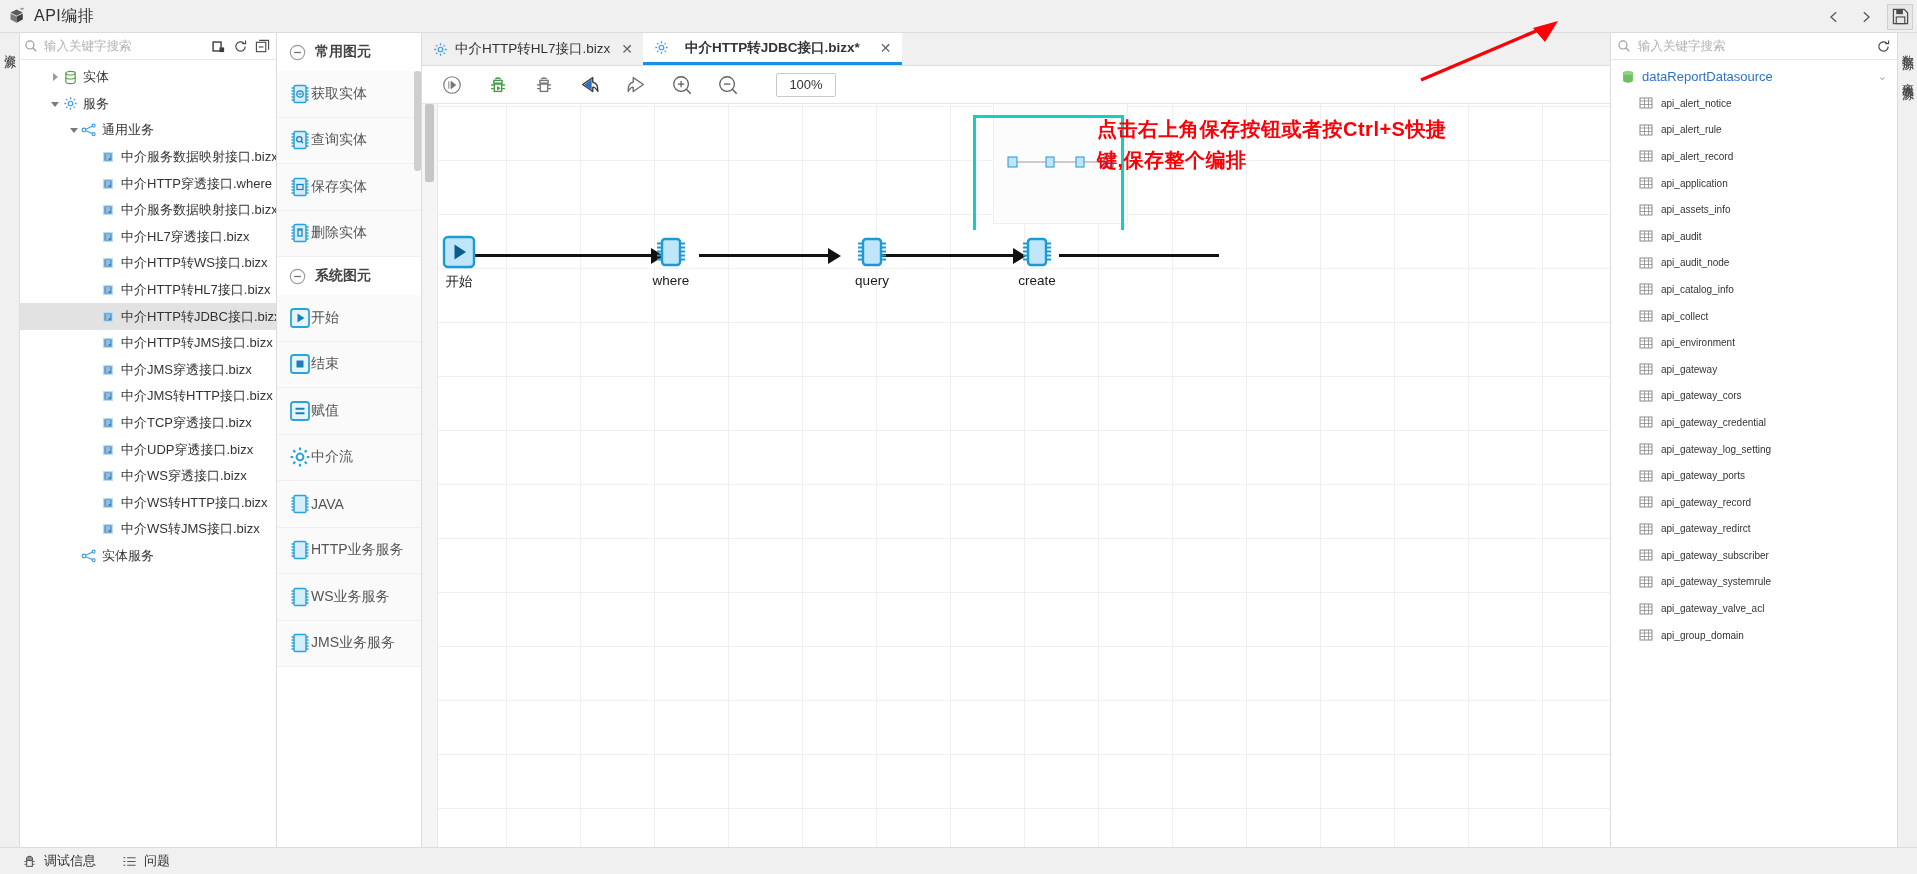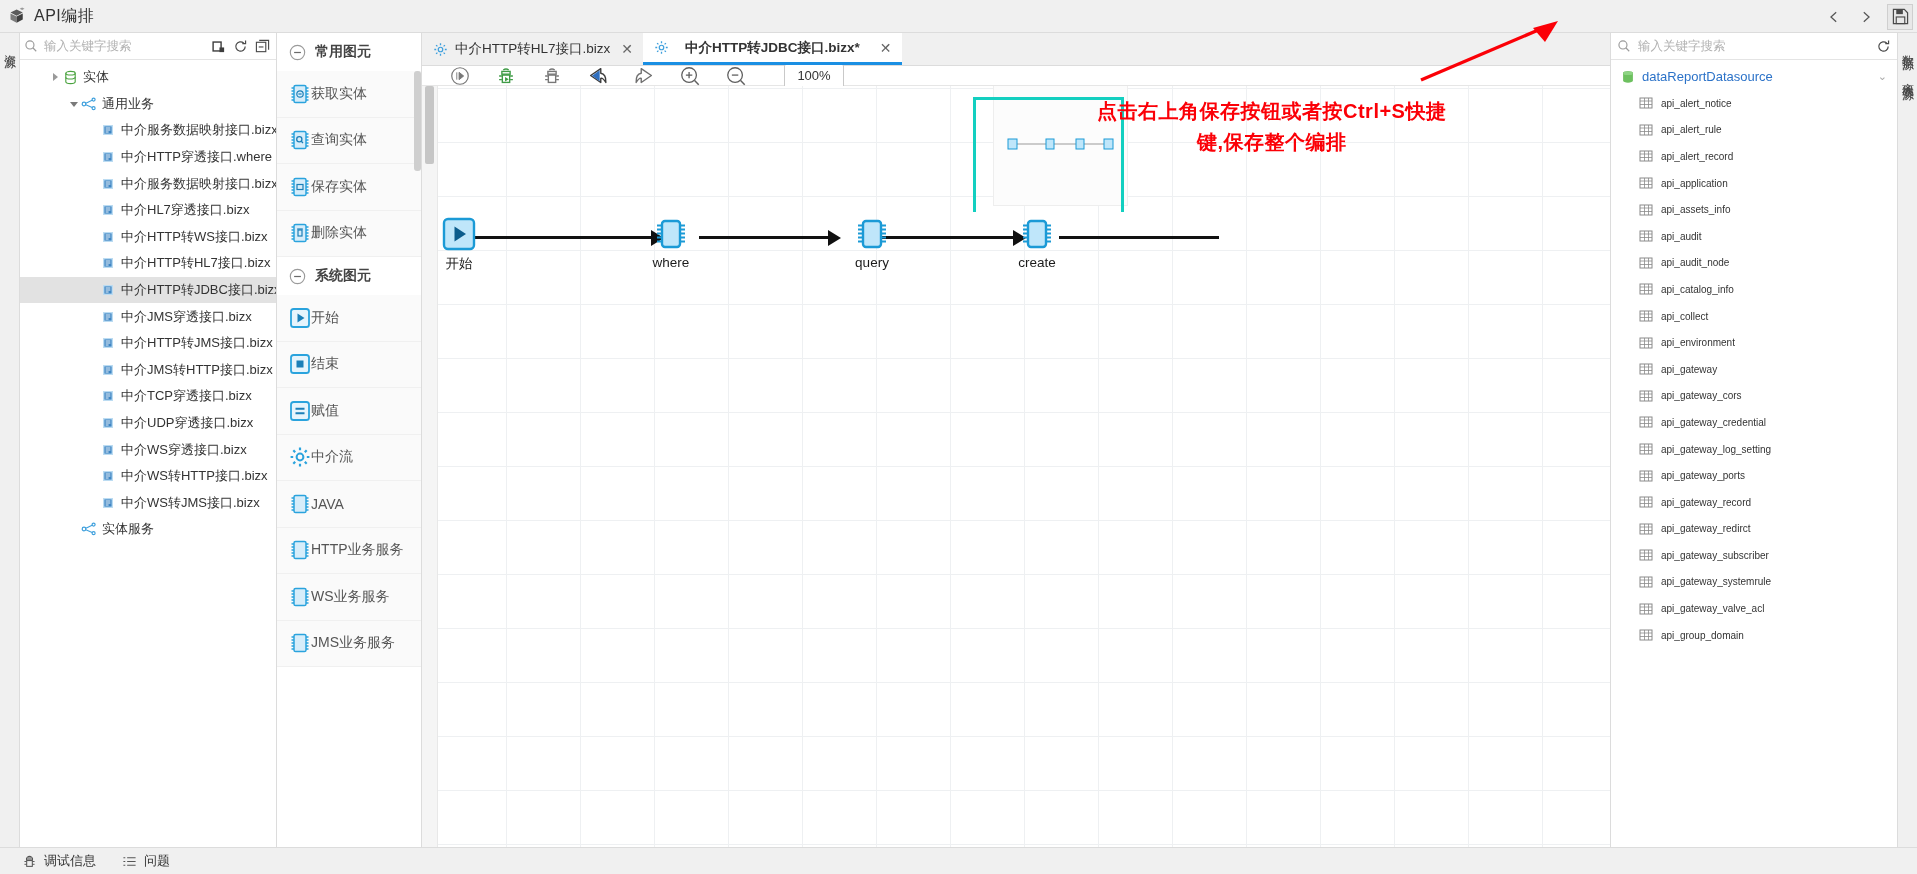--- a/index.html
+++ b/index.html
@@ -79,22 +79,22 @@
   .tabbar { height:33px; background:#f0f0f0; display:flex; align-items:flex-end; border-bottom:1px solid #dcdcdc; flex:none; }
   .etab {
     height:32px; display:flex; align-items:center; gap:7px; padding:0 10px 0 11px;
     font-size:13.5px; color:#333; background:#f0f0f0; cursor:pointer; position:relative;
   }
   .etab.active { background:#fff; font-weight:bold; border-bottom:3px solid #1a8fe3;gap:16px; }
   .etab .gear { width:15px; height:15px; flex:none; }
   .etab .x { font-size:14px; color:#666; margin-left:4px; cursor:pointer; }
 
   .canvas-toolbar {
-    height:20px; background:#fff; border-bottom:1px solid #e6e6e6;
-    display:flex; align-items:center; gap:22px; padding-left:26px; flex:none;
+    height:38px; background:#fff; border-bottom:1px solid #e6e6e6;
+    display:flex; align-items:center; gap:22px; padding-left:18px; flex:none;
   }
   .ct-btn { width:24px; height:24px; display:flex; align-items:center; justify-content:center; cursor:pointer; }
   .zoom-box {
     width:60px; height:24px; border:1px solid #c9c9c9; border-radius:2px; background:#fff;
     display:flex; align-items:center; justify-content:center; font-size:13px; color:#333;
     margin-left:14px; cursor:pointer;
   }
 
   .canvas-wrap { flex:1; position:relative; overflow:hidden; background:#fff; display:flex; }
   .canvas-gutter { width:16px; background:#f5f5f5; border-right:1px solid #e8e8e8; flex:none; position:relative; }
@@ -244,20 +244,37 @@
             <span class="ticon">
               <svg width="15" height="15" viewBox="0 0 16 16">
                 <ellipse cx="8" cy="3.4" rx="5" ry="1.9" fill="none" stroke="#4aa33f" stroke-width="1.2"></ellipse>
                 <path d="M3 3.4 v9.2 c0 1 2.2 1.9 5 1.9 s5-.9 5-1.9 V3.4" fill="none" stroke="#4aa33f" stroke-width="1.2"></path>
                 <path d="M3 7.8 c0 1 2.2 1.9 5 1.9 s5-.9 5-1.9" fill="none" stroke="#4aa33f" stroke-width="1.1"></path>
               </svg>
             </span>
             <span class="tlabel">实体</span>
           </div>
           <div class="tnode">
+            <span style="width:28px;flex:none"></span>
+            <span class="twist">
+              <svg width="10" height="10" viewBox="0 0 10 10">
+                <path d="M1 3 L9 3 L5 8 Z" fill="#7a7a7a"></path>
+              </svg>
+            </span>
+            <span class="ticon">
+              <svg width="15" height="15" viewBox="0 0 16 16">
+                <circle cx="8" cy="8" r="2.4" fill="none" stroke="#3fa0dd" stroke-width="1.3"></circle>
+                <g stroke="#3fa0dd" stroke-width="1.4">
+                  <path d="M8 1.4 v2 M8 12.6 v2 M1.4 8 h2 M12.6 8 h2 M3.3 3.3 l1.4 1.4 M11.3 11.3 l1.4 1.4 M12.7 3.3 l-1.4 1.4 M4.7 11.3 l-1.4 1.4"></path>
+                </g>
+              </svg>
+            </span>
+            <span class="tlabel">服务</span>
+          </div>
+          <div class="tnode">
             <span style="width:47px;flex:none"></span>
             <span class="twist">
               <svg width="10" height="10" viewBox="0 0 10 10">
                 <path d="M1 3 L9 3 L5 8 Z" fill="#7a7a7a"></path>
               </svg>
             </span>
             <span class="ticon">
               <svg width="16" height="16" viewBox="0 0 16 16">
                 <circle cx="3" cy="8" r="1.8" fill="none" stroke="#3fa0dd" stroke-width="1.2"></circle>
                 <circle cx="12.6" cy="3.6" r="1.5" fill="none" stroke="#3fa0dd" stroke-width="1.2"></circle>
@@ -354,33 +371,33 @@
           <div class="tnode">
             <span style="width:66px;flex:none"></span>
             <span class="twist"></span>
             <span class="ticon">
               <svg width="12" height="12" viewBox="0 0 12 12">
                 <rect x="1" y="1" width="10" height="10" fill="#bcdcf2"></rect>
                 <rect x="2.4" y="2.4" width="7.2" height="7.2" fill="#3f86c4"></rect>
                 <path d="M3.6 4 h4.8 M3.6 6 h4.8 M3.6 8 h3" stroke="#fff" stroke-width="0.9"></path>
               </svg>
             </span>
+            <span class="tlabel">中介HTTP转JMS接口.bizx</span>
+          </div>
+          <div class="tnode">
+            <span style="width:66px;flex:none"></span>
+            <span class="twist"></span>
+            <span class="ticon">
+              <svg width="12" height="12" viewBox="0 0 12 12">
+                <rect x="1" y="1" width="10" height="10" fill="#bcdcf2"></rect>
+                <rect x="2.4" y="2.4" width="7.2" height="7.2" fill="#3f86c4"></rect>
+                <path d="M3.6 4 h4.8 M3.6 6 h4.8 M3.6 8 h3" stroke="#fff" stroke-width="0.9"></path>
+              </svg>
+            </span>
             <span class="tlabel">中介JMS穿透接口.bizx</span>
-          </div>
-          <div class="tnode">
-            <span style="width:66px;flex:none"></span>
-            <span class="twist"></span>
-            <span class="ticon">
-              <svg width="12" height="12" viewBox="0 0 12 12">
-                <rect x="1" y="1" width="10" height="10" fill="#bcdcf2"></rect>
-                <rect x="2.4" y="2.4" width="7.2" height="7.2" fill="#3f86c4"></rect>
-                <path d="M3.6 4 h4.8 M3.6 6 h4.8 M3.6 8 h3" stroke="#fff" stroke-width="0.9"></path>
-              </svg>
-            </span>
-            <span class="tlabel">中介HTTP转JMS接口.bizx</span>
           </div>
           <div class="tnode">
             <span style="width:66px;flex:none"></span>
             <span class="twist"></span>
             <span class="ticon">
               <svg width="12" height="12" viewBox="0 0 12 12">
                 <rect x="1" y="1" width="10" height="10" fill="#bcdcf2"></rect>
                 <rect x="2.4" y="2.4" width="7.2" height="7.2" fill="#3f86c4"></rect>
                 <path d="M3.6 4 h4.8 M3.6 6 h4.8 M3.6 8 h3" stroke="#fff" stroke-width="0.9"></path>
               </svg>
@@ -770,21 +787,21 @@
             <svg width="135" height="125" viewBox="0 0 135 125">
               <line x1="22" y1="62" x2="112" y2="62" stroke="#9a9a9a" stroke-width="1"></line>
               <rect x="14" y="57" width="9" height="10" fill="#bfe6fa" stroke="#1b9ad6" stroke-width="1"></rect>
               <rect x="52" y="57" width="8" height="10" fill="#bfe6fa" stroke="#1b9ad6" stroke-width="1"></rect>
               <rect x="82" y="57" width="8" height="10" fill="#bfe6fa" stroke="#1b9ad6" stroke-width="1"></rect>
               <rect x="110" y="57" width="9" height="10" fill="#bfe6fa" stroke="#1b9ad6" stroke-width="1"></rect>
             </svg>
           </div>
           <div class="mm-frame" style="left:535px; top:11px; width:151px; height:115px; border-top:3px solid #13cfc0; border-left:3px solid #13cfc0; border-right:3px solid #13cfc0; border-bottom:none;"></div>
 
-          <div class="annotation" style="left:659px; top:10px;text-align:center;">点击右上角保存按钮或者按Ctrl+S快捷
+          <div class="annotation" style="left:659px; top:10px;">点击右上角保存按钮或者按Ctrl+S快捷
 键,保存整个编排</div>
         </div>
       </div>
     </div>
 
     <div class="datapanel">
       <div class="dp-search">
         <span class="magnifier">
           <svg width="14" height="14" viewBox="0 0 16 16">
               <circle cx="6.8" cy="6.8" r="4.6" fill="none" stroke="#9a9a9a" stroke-width="1.3"></circle>

